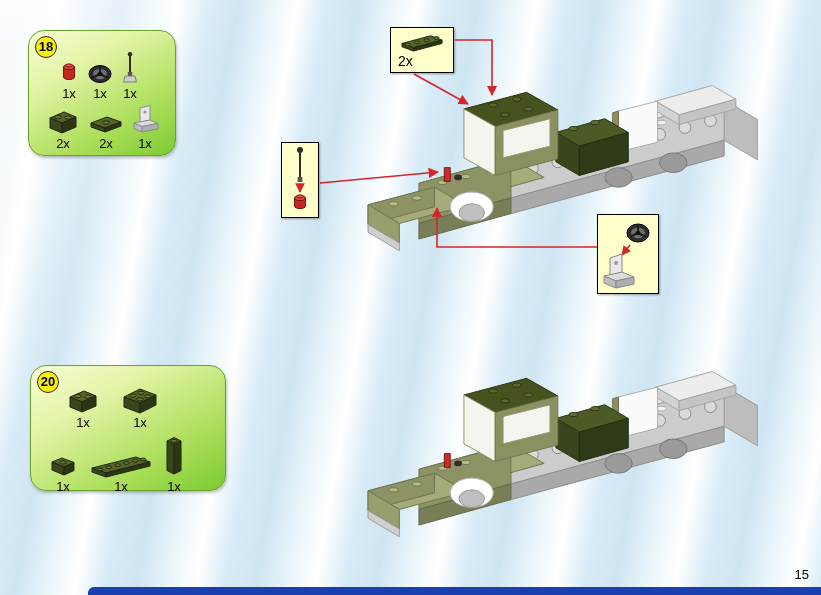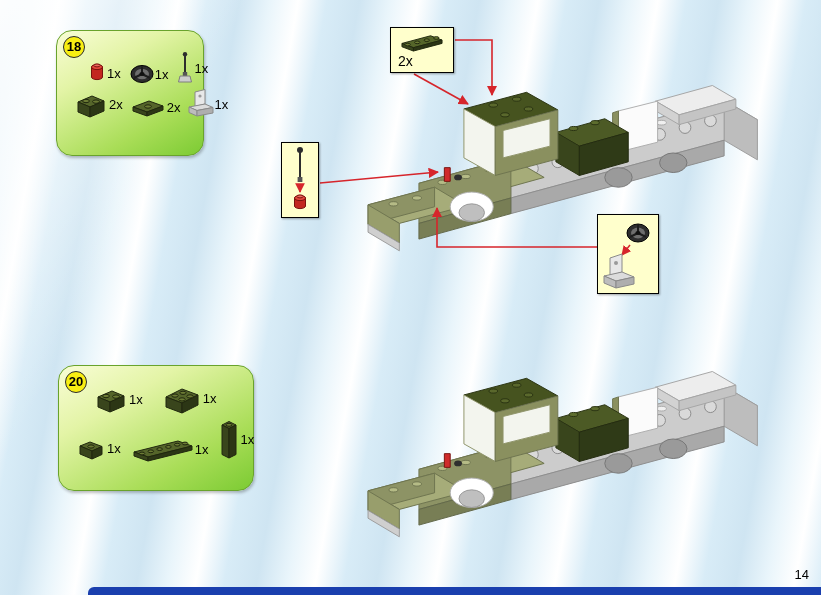--- a/index.html
+++ b/index.html
@@ -17,30 +17,29 @@
   .bottom-bar { position:absolute; left:88px; right:0; bottom:0; height:8px;
     background:#1a3fae; border-radius:6px 0 0 0; }
 
   .page-number { position:absolute; right:12px; bottom:13px; font-size:13px; color:#000; }
 
   .step-box {
     position:absolute; border-radius:16px; border:1px solid #69a32c;
     background:linear-gradient(150deg,#f9fdd6 0%, #e3f4a6 30%, #a9dd57 72%, #7ccb33 100%);
     box-shadow:1px 2px 3px rgba(0,0,0,.25);
     z-index:6;
-    margin-left:28px;
   }
   .step-circle {
     position:absolute; top:5px; left:6px; width:22px; height:22px; border-radius:50%;
     background:#f8ee12; border:1.5px solid #2b2b2b;
     font-weight:bold; font-size:13px; line-height:20px; text-align:center; color:#000;
   }
   .rows { display:flex; flex-direction:column; height:100%; }
   .row { display:flex; align-items:flex-end; }
-  .part { display:flex; flex-direction:row; align-items:center; justify-content:flex-end; }
+  .part { display:flex; flex-direction:column; align-items:center; justify-content:flex-end; }
   .qty { font-size:13px; color:#000; margin-top:1px; }
 
   .truck { position:absolute; z-index:1; }
   .overlay { position:absolute; left:0; top:0; z-index:5; pointer-events:none; }
 
   .callout {
     position:absolute; background:#ffffcc; border:1px solid #000;
     box-shadow:1px 1px 2px rgba(0,0,0,.35);
     display:flex; flex-direction:column; align-items:center; justify-content:space-between;
     padding:3px; z-index:6;
@@ -358,16 +357,16 @@
       <ellipse cx="38" cy="15" rx="2.6" ry="2" fill="#111"></ellipse>
       <line x1="30" y1="27" x2="22" y2="37" stroke="#d6252b" stroke-width="1.5" marker-end="url(#arrow)"></line>
       <polygon points="10,40 22,36 22,54 10,58" fill="#e8e8e8" stroke="#8a8a8a"></polygon>
       <circle cx="16" cy="45" r="2" fill="#9a9a9a"></circle>
       <polygon points="4,58 22,54 34,59 16,63" fill="#dcdcdc" stroke="#8a8a8a"></polygon>
       <polygon points="4,58 16,63 16,70 4,65" fill="#bdbdbd" stroke="#8a8a8a"></polygon>
       <polygon points="16,63 34,59 34,66 16,70" fill="#aeaeae" stroke="#8a8a8a"></polygon>
     </svg>
   </div>
 
-  <div class="page-number">14</div>
+  <div class="page-number">15</div>
   <div class="bottom-bar"></div>
 
 </div>
 
 </body></html>

